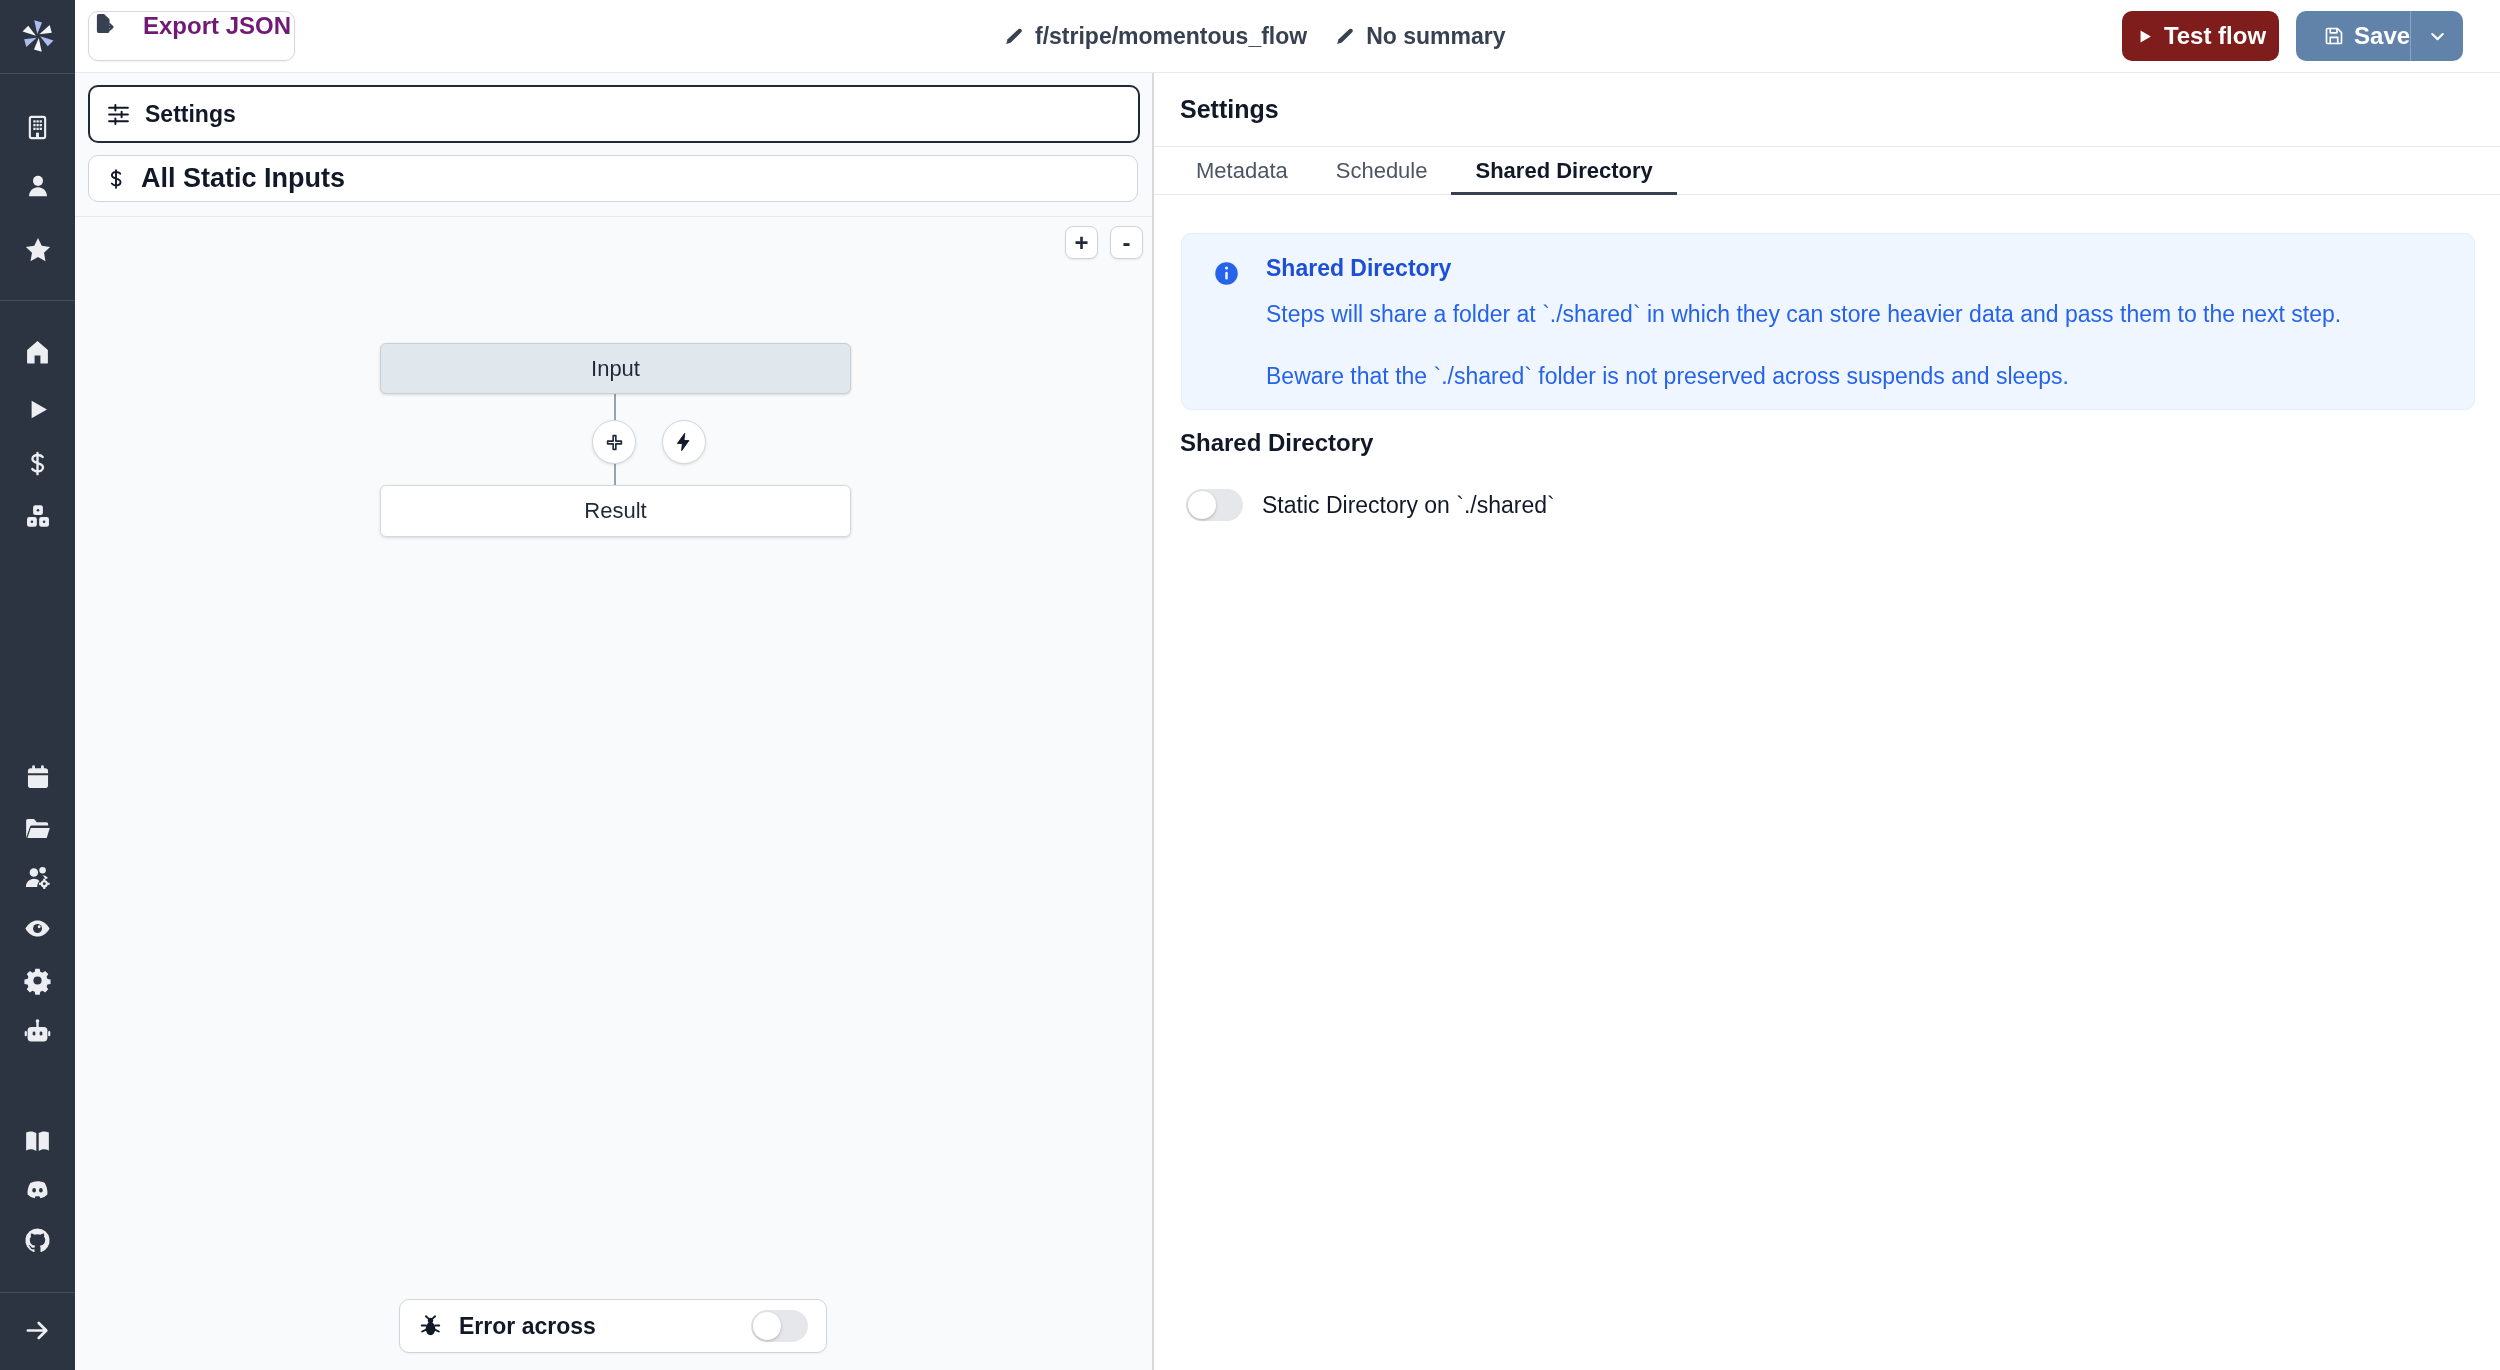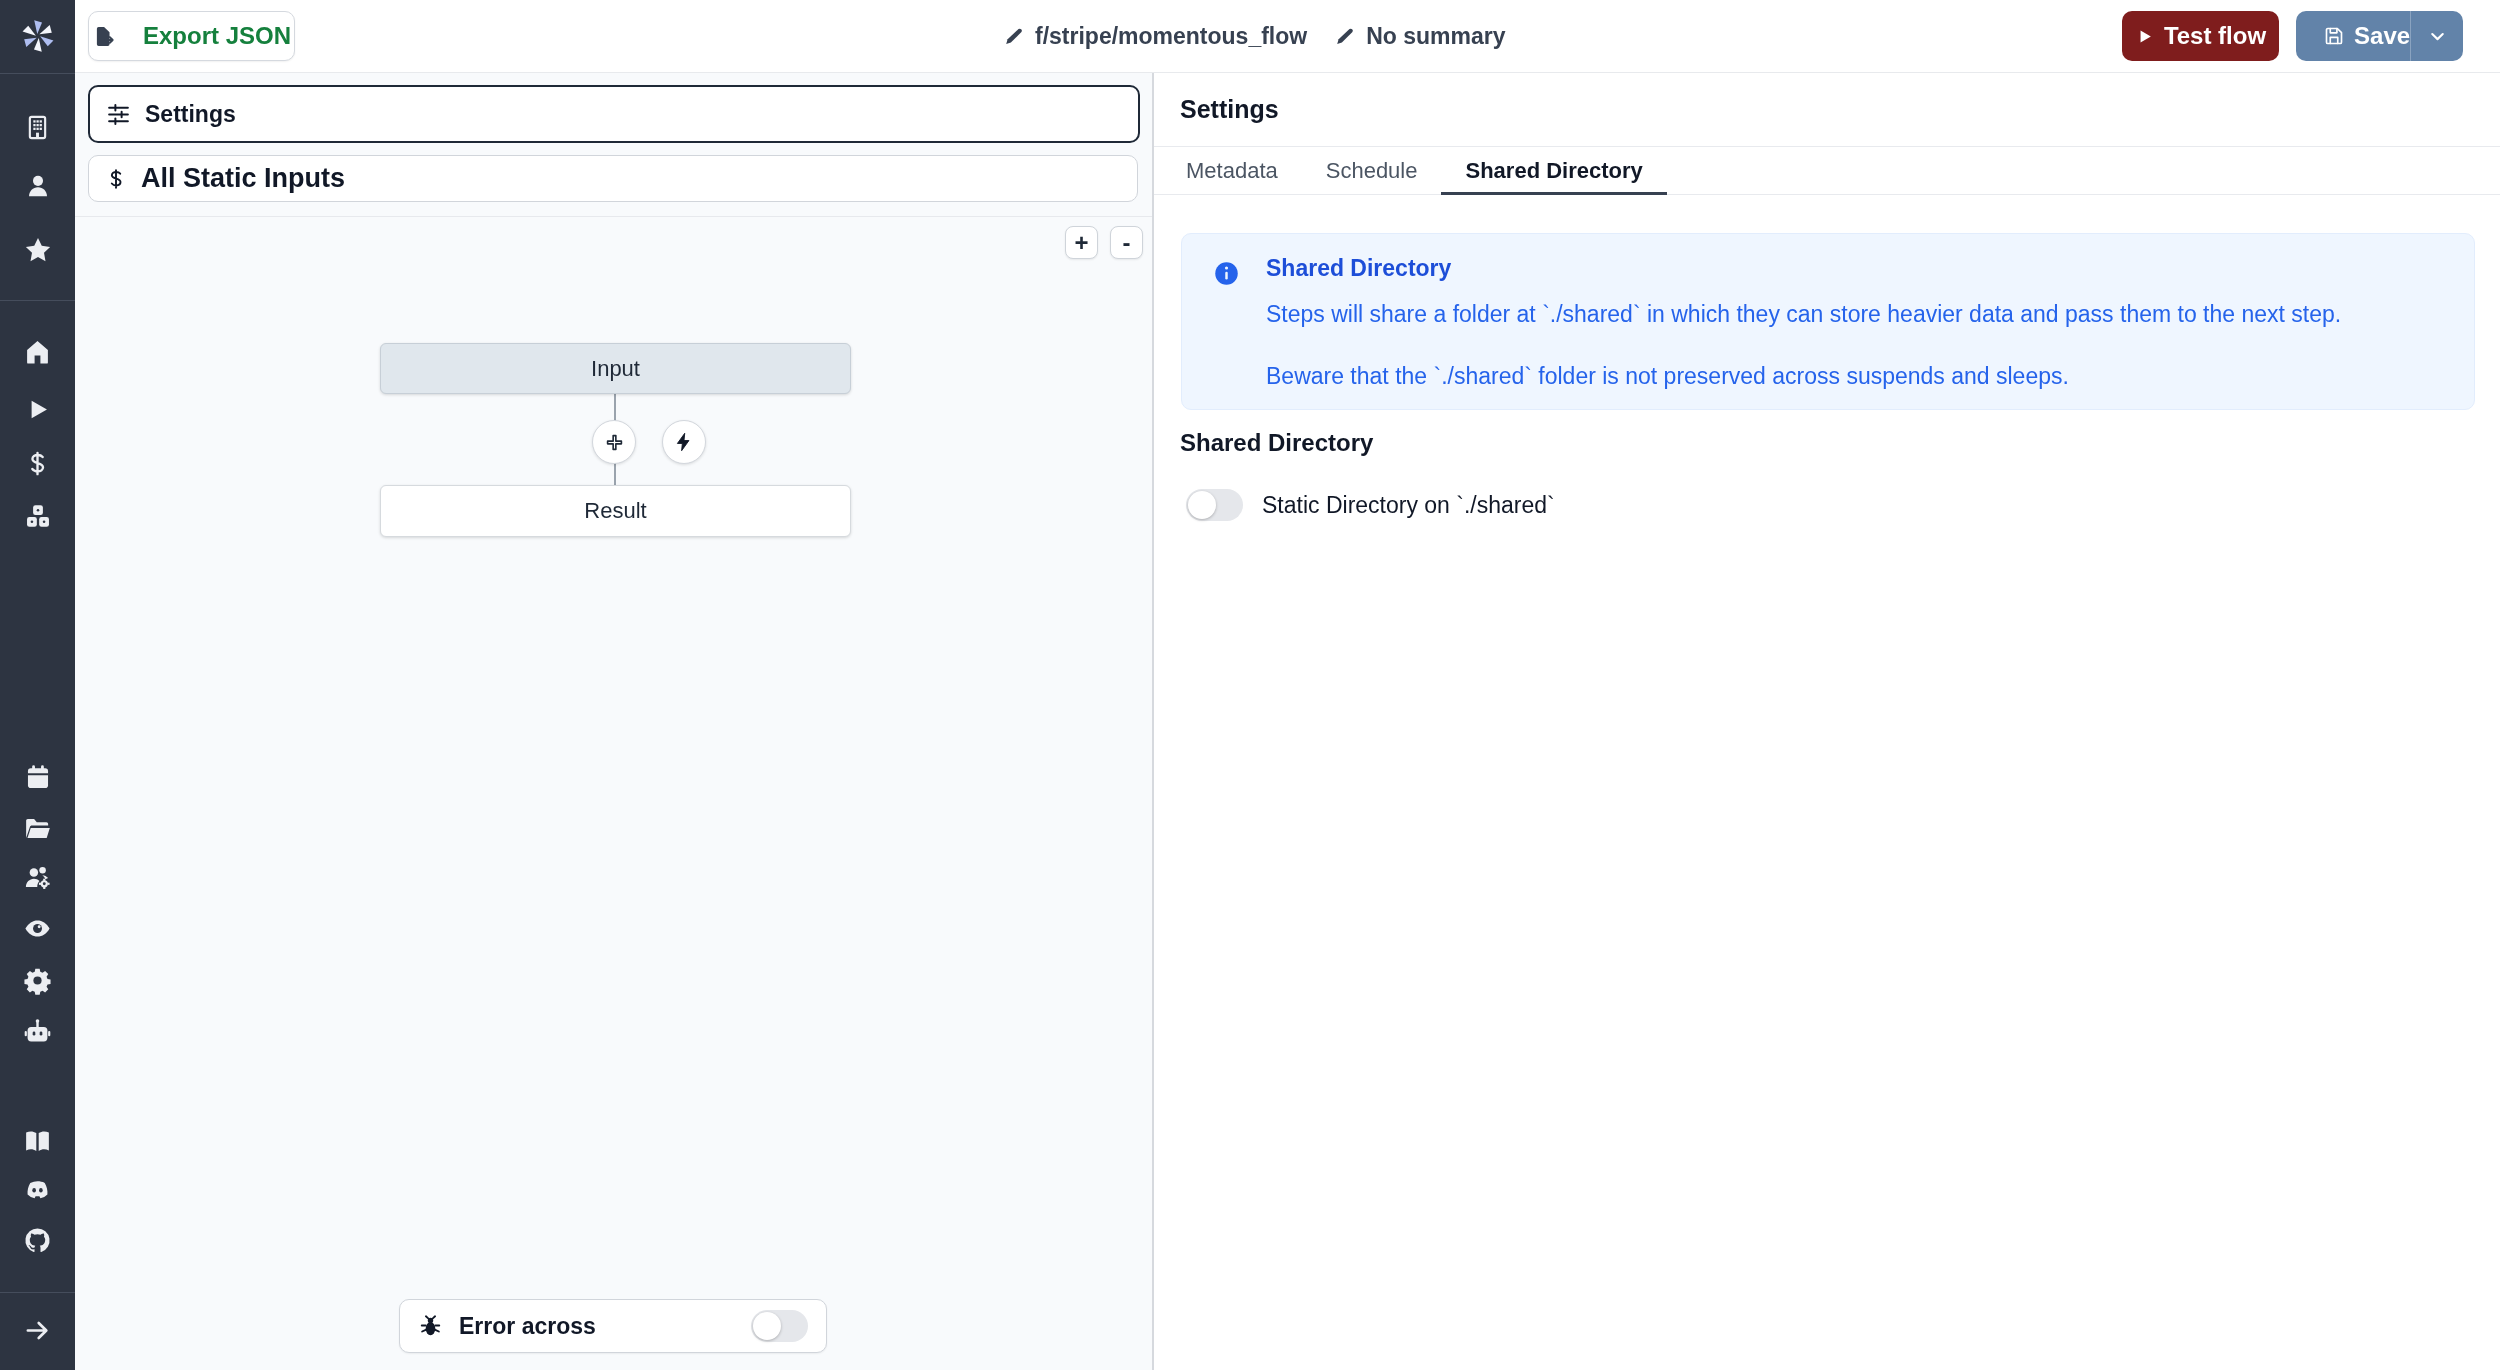--- a/index.html
+++ b/index.html
@@ -11,23 +11,23 @@
   svg { display:block; }
 
   
   .sidebar { position:absolute; left:0; top:0; width:75px; height:1370px; background:#2d3441; z-index:10; }
   .sb-icon { position:absolute; left:0; width:75px; height:44px; display:flex; align-items:center; justify-content:center; color:#eceef2; cursor:pointer; }
   .sb-sep { position:absolute; left:0; width:75px; height:1px; background:#454d5c; }
 
   
   .topbar { position:absolute; left:75px; top:0; right:0; height:73px; background:#fff; border-bottom:1px solid #e8eaed; z-index:5; }
   .btn-light {
-    position:absolute; display:flex; align-items:center; gap:28px; justify-content:center;
+    position:absolute; display:flex; align-items:flex-start; gap:28px; justify-content:center;
     background:#fff; border:1px solid #d5d9df; border-radius:10px;
-    box-shadow:0 1px 2px rgba(0,0,0,.06); color:#15803d;
+    box-shadow:0 1px 2px rgba(0,0,0,.06); color:#701a75;
     font-size:24px; font-weight:700; cursor:pointer;
   }
   .tb-center { position:absolute; left:928px; top:0; height:73px; display:flex; align-items:center; gap:27px; }
   .tb-item { display:flex; align-items:center; gap:10px; color:#374151; font-size:23px; font-weight:700; cursor:pointer; }
   .tb-right { position:absolute; right:37px; top:11px; height:50px; display:flex; gap:17px; }
   .btn-blue {
     display:flex; align-items:center; justify-content:center; gap:10px;
     background:#7f1d1d; border-radius:10px; color:#fff; font-size:24px; font-weight:700; cursor:pointer;
   }
   .save-split { display:flex; background:#6283a9; border-radius:10px; overflow:hidden; }
@@ -55,21 +55,21 @@
     box-shadow:0 1px 2px rgba(0,0,0,.06); display:flex; align-items:center; padding:0 18px; cursor:pointer; }
   .err-label { margin-left:16px; font-size:23px; font-weight:700; color:#111827; }
 
   .toggle { position:relative; width:57px; height:32px; border-radius:16px; background:#e5e7eb; cursor:pointer; flex:none; }
   .toggle .knob { position:absolute; left:2px; top:2px; width:28px; height:28px; border-radius:50%; background:#fff; box-shadow:0 1px 3px rgba(0,0,0,.25); }
 
   
   .right-panel { position:absolute; left:1152px; top:73px; right:0; bottom:0; background:#fff; border-left:2px solid #d6d9de; }
   .rp-title { position:absolute; left:26px; top:22px; font-size:25px; font-weight:700; color:#111827; }
   .rp-tabs { position:absolute; left:0; right:0; top:73px; height:49px; border-top:1px solid #e8eaee; border-bottom:1px solid #e8eaee;
-    display:flex; padding-left:8px; }
+    display:flex; padding-left:18px; }
   .tab { padding:0 24px; display:flex; align-items:center; font-size:22px; color:#4b5563; cursor:pointer; position:relative; }
   .tab.active { color:#111827; font-weight:600; }
   .tab.active::after { content:""; position:absolute; left:0; right:0; bottom:-1px; height:3px; background:#374151; }
 
   .info-box { position:absolute; left:27px; top:160px; width:1294px; height:177px; background:#eff6ff; border:1px solid #e2edfd; border-radius:10px; }
   .info-icon { position:absolute; left:59px; top:187px; }
   .info-title { position:absolute; left:112px; top:182px; font-size:23px; font-weight:600; color:#1d4ed8; }
   .info-line1 { position:absolute; left:112px; top:228px; font-size:23px; color:#2563eb; }
   .info-line2 { position:absolute; left:112px; top:290px; font-size:23px; color:#2563eb; }
 

